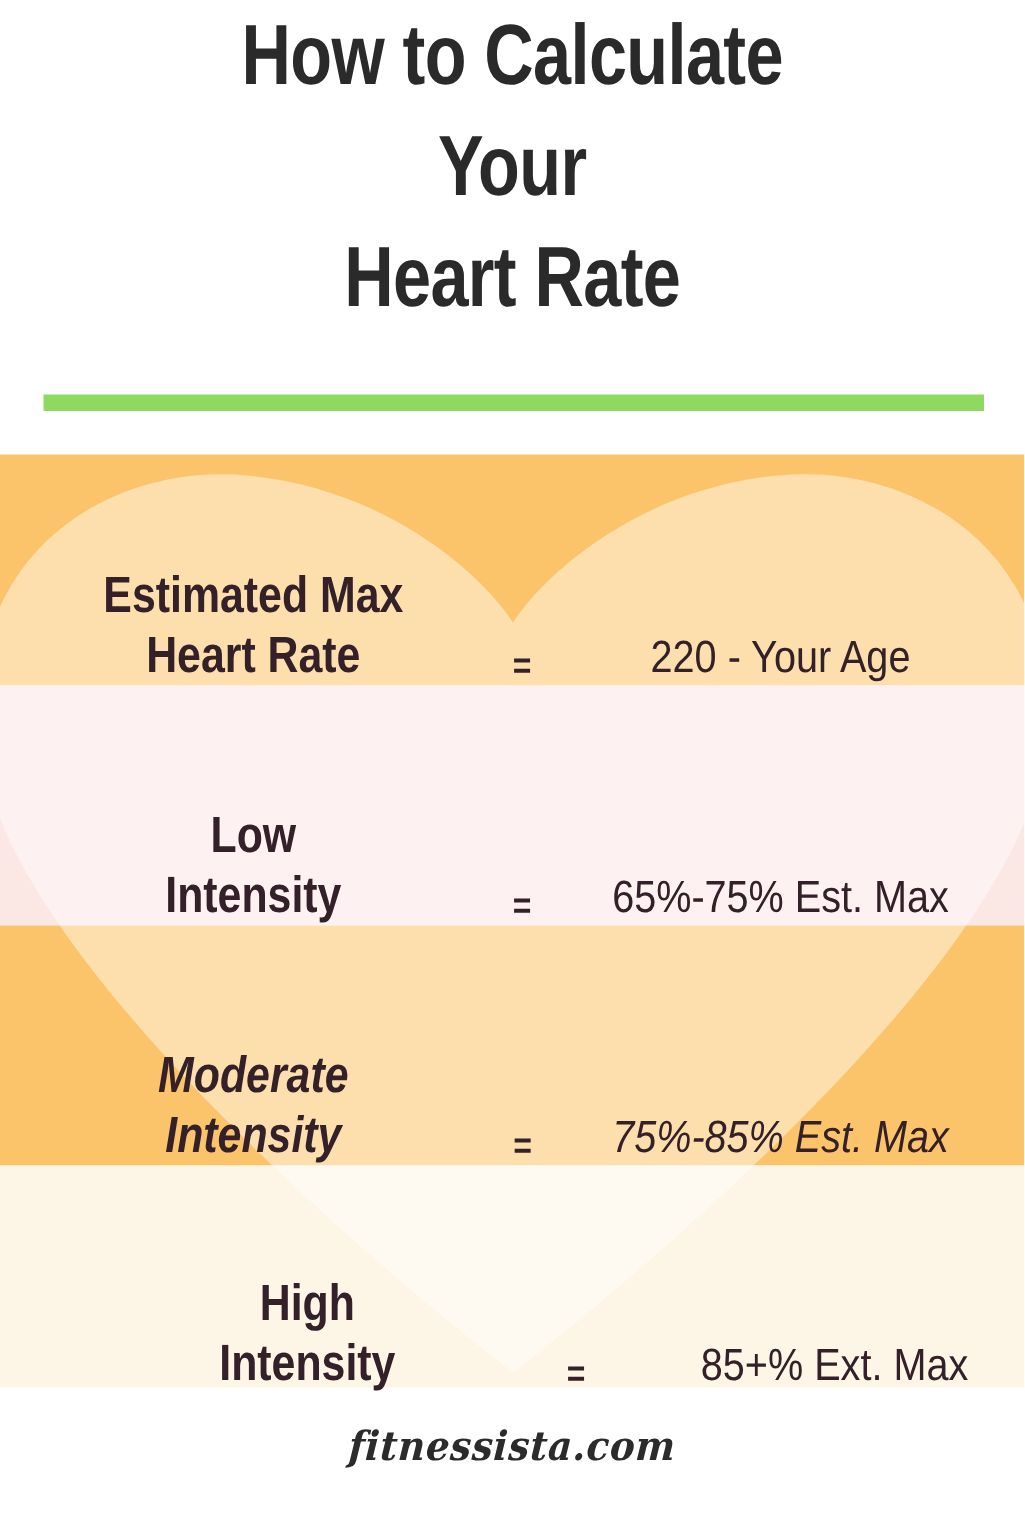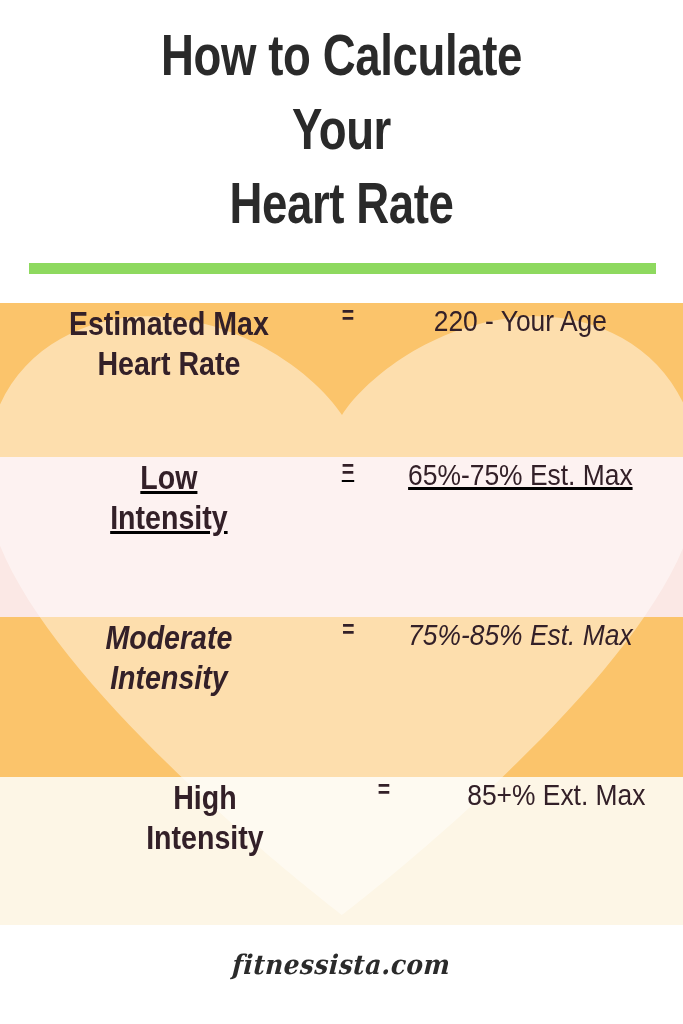--- a/index.html
+++ b/index.html
@@ -23,21 +23,20 @@
 
   
   .title-block {
     position: absolute;
     left: 0;
     top: 0;
     width: 683px;
     height: 252px;
     z-index: 5;
     text-align: center;
-    padding-top: 18px;
     box-sizing: border-box;
   }
   .title-line {
     display: block;
     font-family: "Liberation Sans Narrow", "Liberation Sans", sans-serif;
     font-weight: 700;
     font-size: 57px;
     line-height: 74px;
     letter-spacing: -0.5px;
     color: #2a2a2a;
@@ -99,24 +98,24 @@
     top: 303px;
     width: 683px;
     height: 622px;
     z-index: 4;
   }
   .row {
     position: absolute;
     left: 0;
     width: 683px;
     display: flex;
-    align-items: flex-start;
+    align-items: flex-end;
   }
   .row-0 { top: 0px;   height: 154px; }
-  .row-1 { top: 154px; height: 160px; text-decoration: underline; }
+  .row-1 { top: 154px; height: 160px; }
   .row-2 { top: 314px; height: 160px; font-style: italic; }
   .row-3 { top: 474px; height: 152px; margin-left: 36px; }
 
   .row-label {
     width: 326px;
     text-align: center;
     font-family: "Liberation Sans Narrow", "Liberation Sans", sans-serif;
     font-weight: 700;
     font-size: 34px;
     line-height: 40px;

